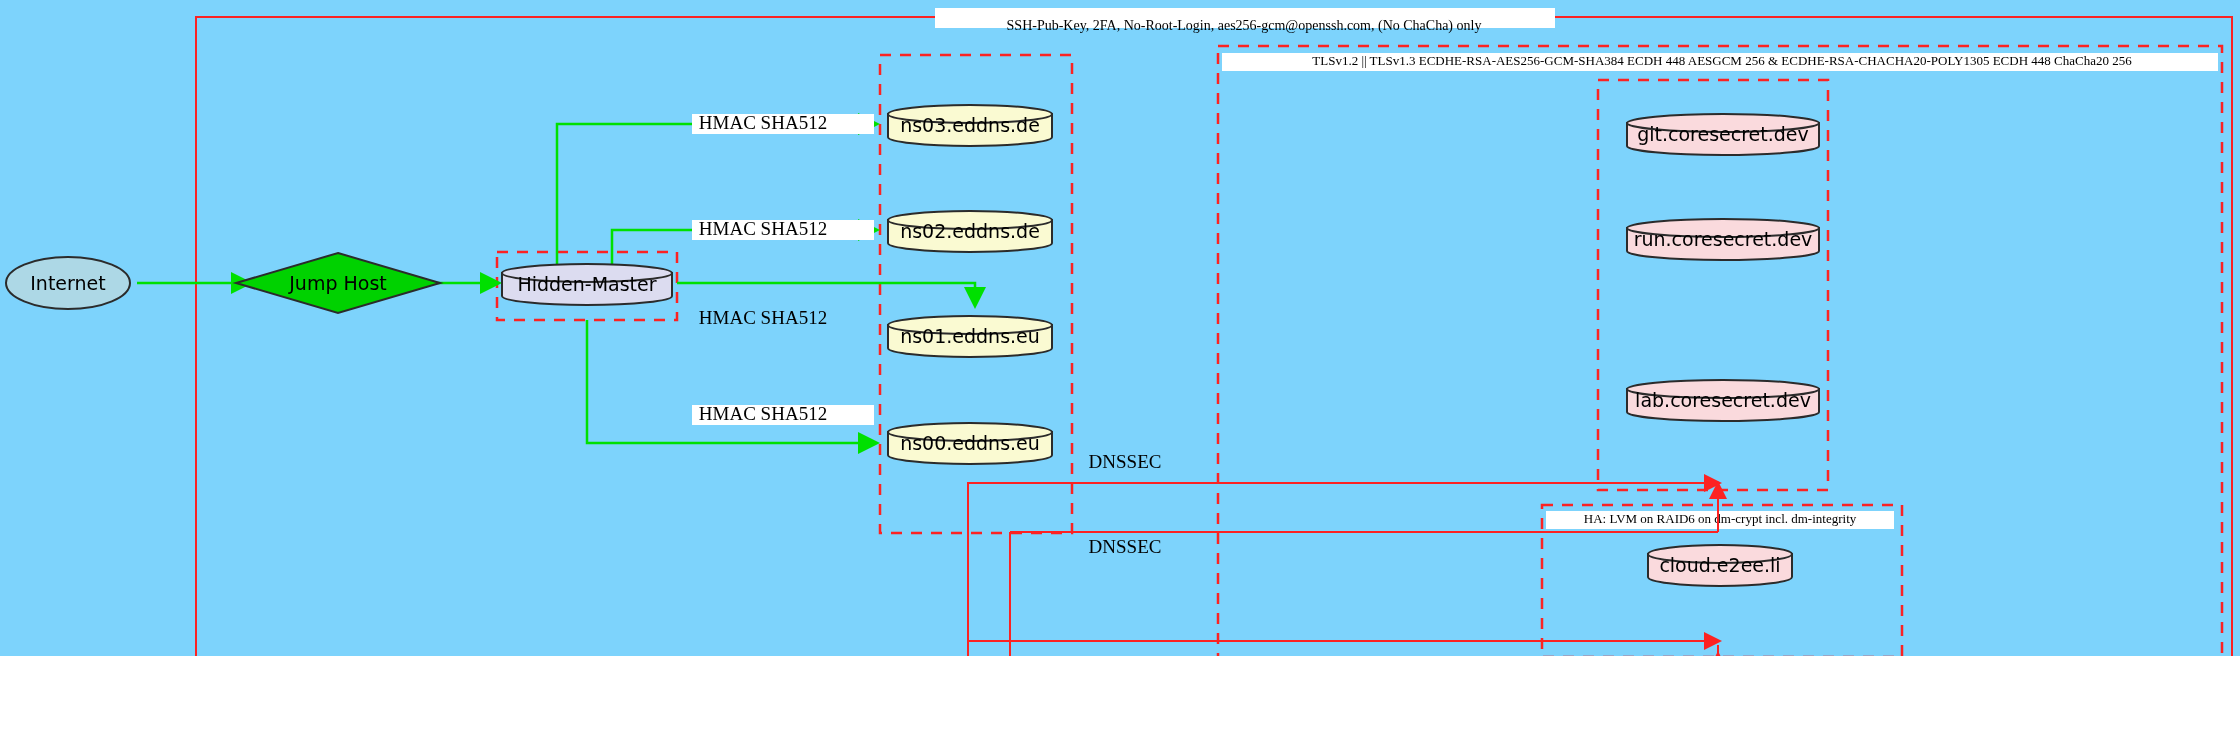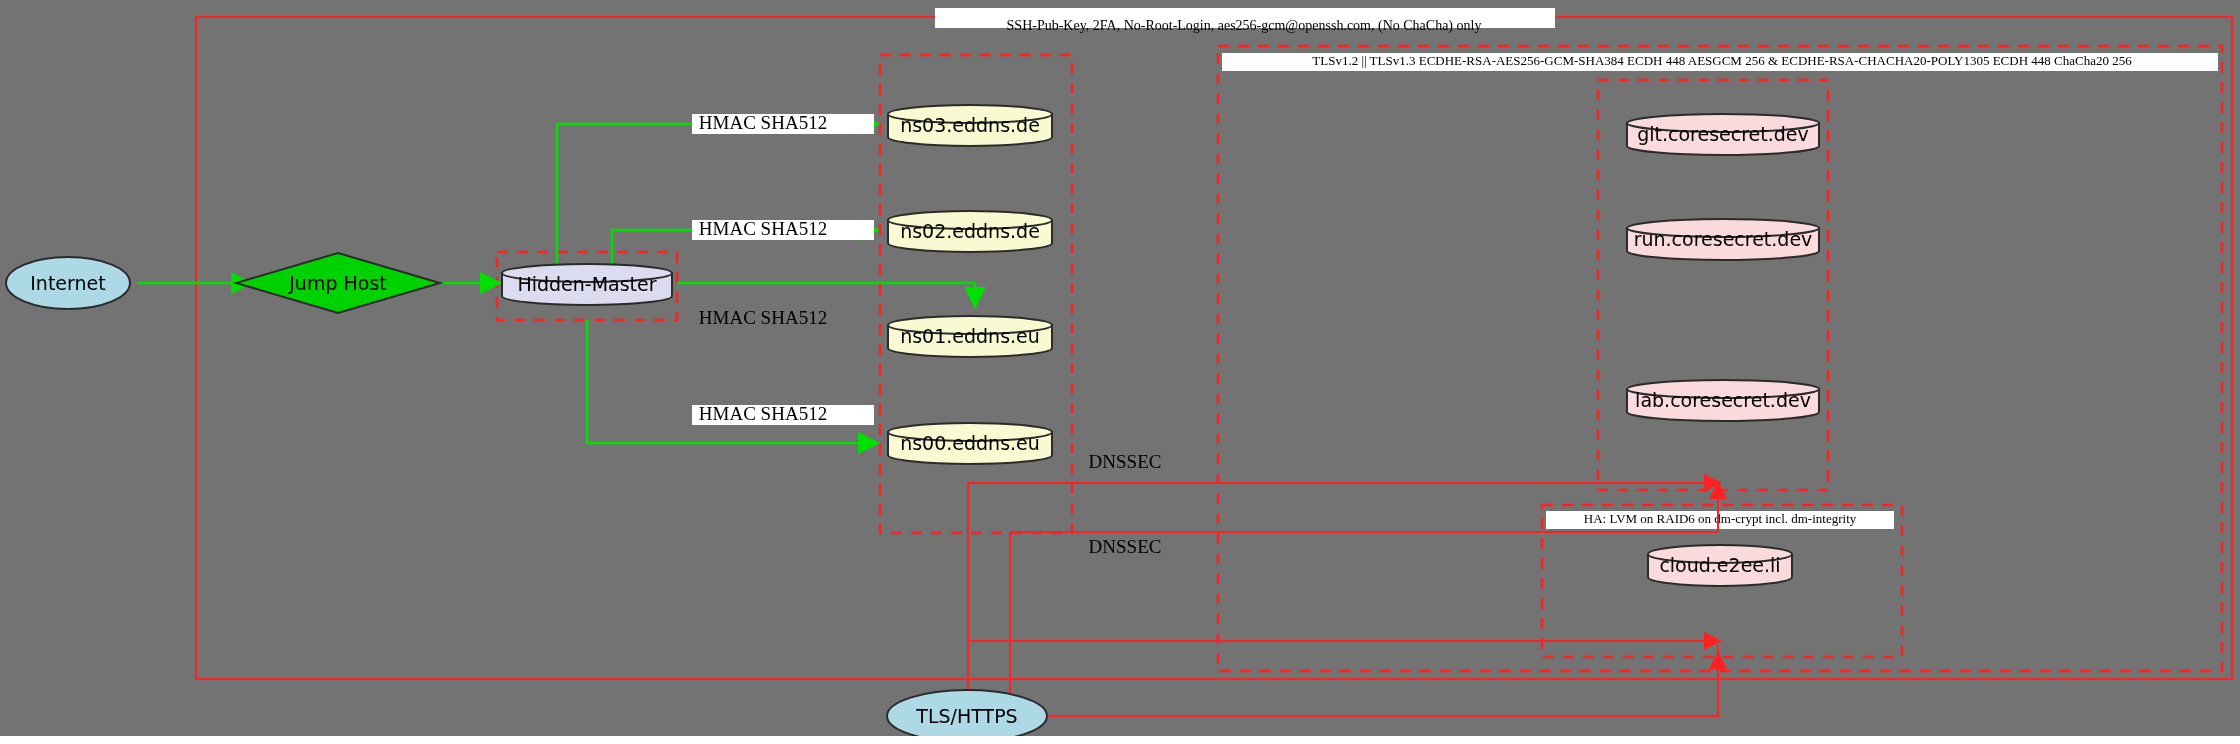--- a/index.html
+++ b/index.html
@@ -3,22 +3,22 @@
 <meta charset="utf-8">
 <style>
   html, body {
     margin: 0;
     padding: 0;
     background: #ffffff;
   }
   #canvas-wrap {
     position: relative;
     width: 2240px;
-    height: 736px;
-    background: #737373;
+    height: 656px;
+    background: #7dd3fc;
     overflow: hidden;
     font-family: "Liberation Sans", sans-serif;
   }
   svg#diagram {
     position: absolute;
     top: 0; left: 0;
     width: 2240px;
     height: 744px;
   }
   .node-label {

